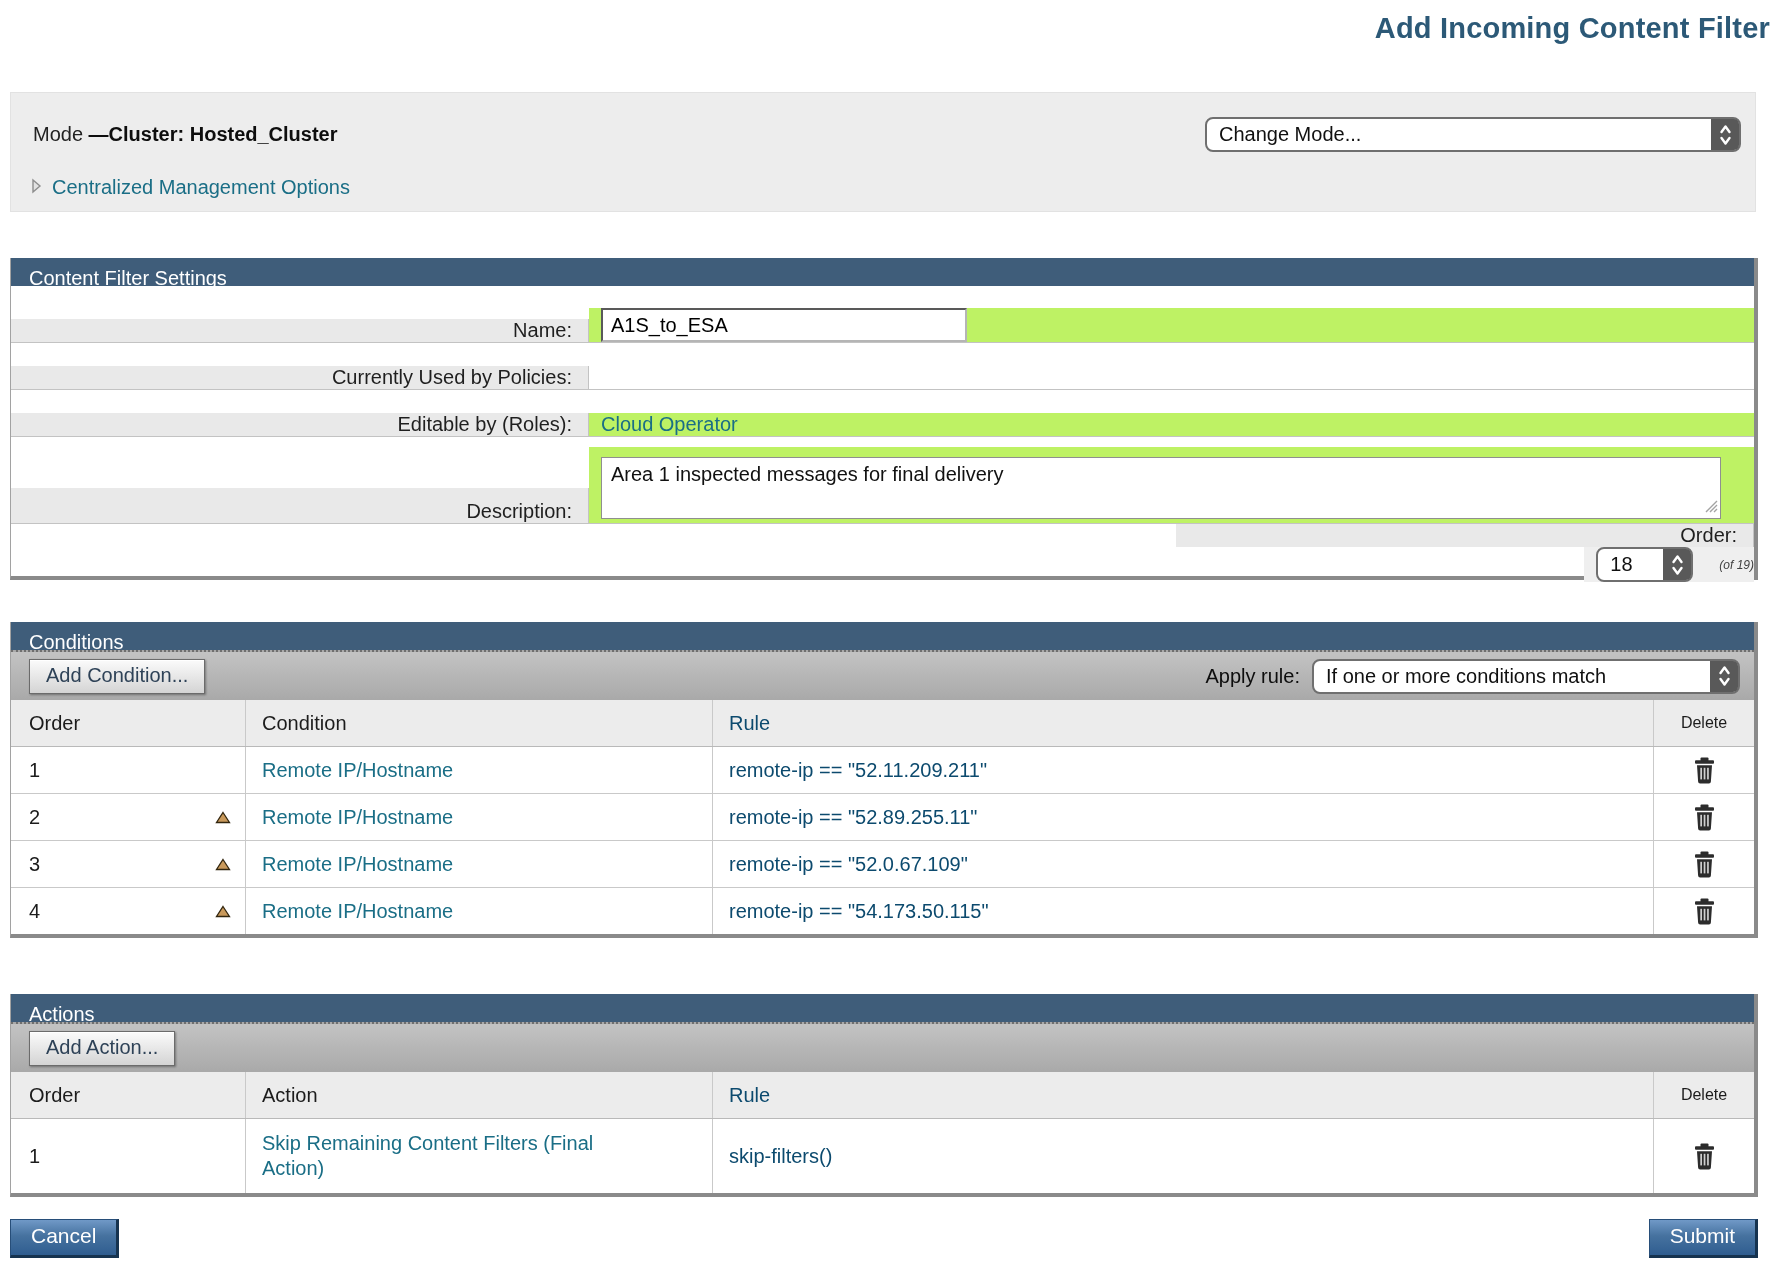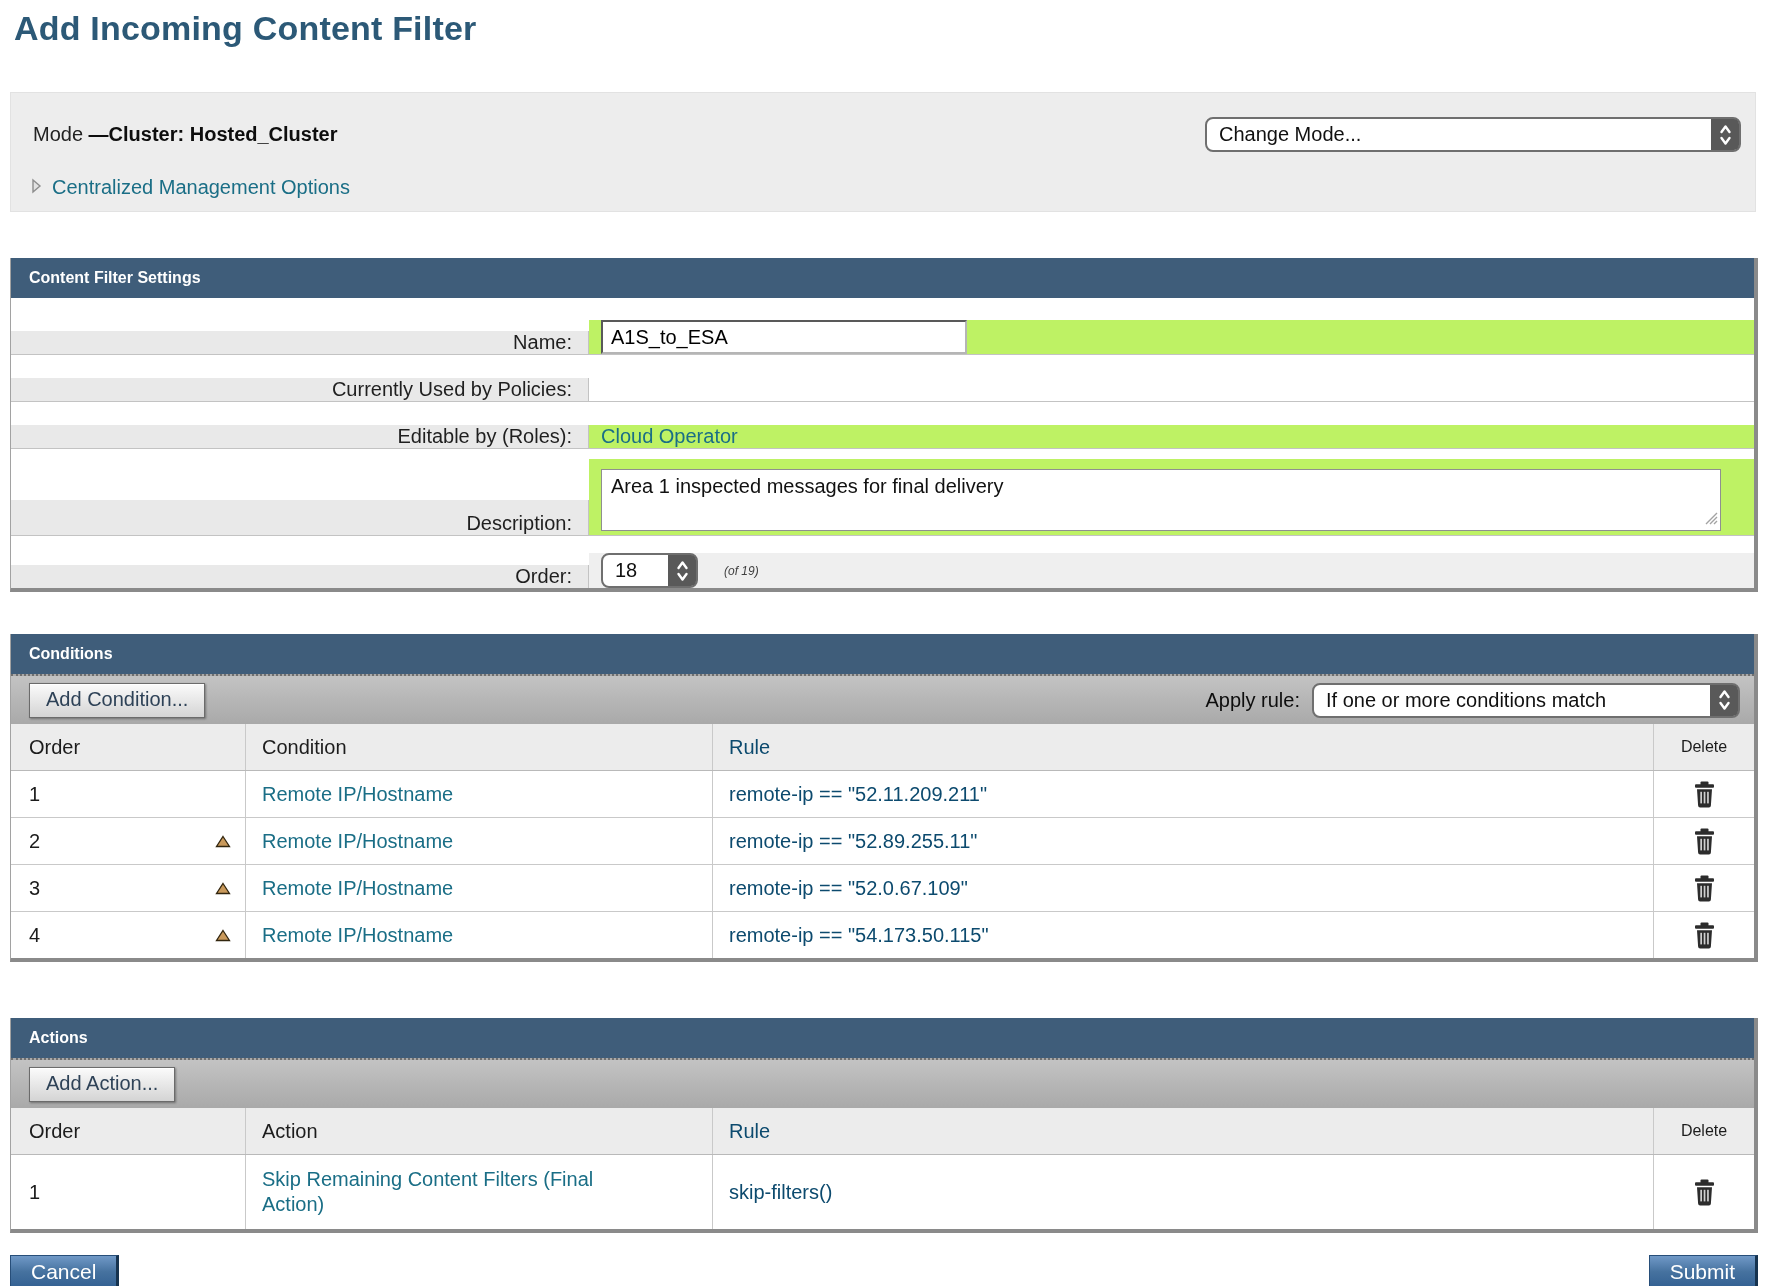--- a/index.html
+++ b/index.html
@@ -1,46 +1,46 @@
 <!DOCTYPE html>
 <html><head>
 <meta charset="utf-8">
 <style>
   html,body{margin:0;padding:0;background:#fff;}
   body{width:1770px;height:1286px;font-family:"Liberation Sans",sans-serif;color:#1c1c1c;position:relative;overflow:hidden;}
   .page{width:1770px;}
 
-  h1.page-title{margin:8px 0 0 14px;font-size:34px;line-height:40px;font-weight:bold;color:#2c5977;letter-spacing:.2px;}
+  h1.page-title{margin:8px 0 0 14px;font-size:29px;line-height:40px;font-weight:bold;color:#2c5977;letter-spacing:.2px;text-align:right;}
 
   
   .mode-box{margin:44px 0 0 10px;width:1746px;height:120px;background:#ededed;border:1px solid #e2e2e2;box-sizing:border-box;}
   .mode-row{display:flex;justify-content:space-between;align-items:center;padding:24px 14px 0 22px;}
   .mode-text{font-size:20px;color:#222;}
   .mode-text b{color:#0d0d0d;}
   .cmo-row{display:flex;align-items:center;gap:10px;padding:24px 0 0 20px;}
   a.link{color:#1a6e86;text-decoration:none;font-size:20px;cursor:pointer;}
 
   
   .sel{display:inline-flex;align-items:stretch;background:#fff;border:2px solid #6f6f6f;border-radius:8px;height:35px;box-sizing:border-box;cursor:pointer;}
   .sel-txt{display:flex;align-items:center;padding:0 12px;font-size:20px;color:#101010;white-space:nowrap;flex:1;overflow:hidden;}
   .sel-step{width:28px;background:#595959;border-radius:0 5px 5px 0;display:flex;align-items:center;justify-content:center;flex:none;}
   .sel.change-mode{width:536px;}
   .sel.apply-rule{width:428px;}
   .sel.order-sel{width:97px;}
 
   
   .panel{margin:0 0 0 10px;width:1748px;box-sizing:border-box;border-left:1px solid #a2a2a2;border-right:4px solid #8a8a8a;border-bottom:4px solid #8a8a8a;background:#fff;}
-  .panel-h{height:40px;line-height:40px;background:#3f5d7a;color:#fff;font-size:16px;font-weight:bold;padding-left:18px;}
+  .panel-h{height:28px;line-height:40px;background:#3f5d7a;color:#fff;font-size:20px;font-weight:normal;padding-left:18px;}
   .panel.settings{margin-top:46px;}
   .panel.conditions{margin-top:42px;}
   .panel.actions{margin-top:56px;}
 
   
   .form-row{display:flex;border-bottom:1px solid #c3c3c3;align-items:flex-end;}
-  .form-row:last-child{border-bottom:none;}
+  .form-row:last-child{border-bottom:none;flex-direction:column;}
   .f-label{width:578px;flex:none;background:#e9e9e9;display:flex;align-items:center;justify-content:flex-end;padding-right:16px;border-right:1px solid #c3c3c3;font-size:20px;color:#1f1f1f;box-sizing:border-box;}
   .f-value{flex:1;display:flex;align-items:center;padding-left:12px;background:#bef264;}
   .f-value.shaded{background:#efefef;}
   .row-name{height:56px;}
   .row-policies{height:46px;}
   .row-editable{height:46px;}
   .row-desc{height:86px;}
   .row-desc .f-value{align-items:flex-start;padding-top:10px;}
   .row-order{height:52px;}
   .name-input{width:366px;height:34px;box-sizing:border-box;font-family:"Liberation Sans",sans-serif;font-size:20px;padding:2px 8px;border:2px solid;border-color:#595959 #b5b5b5 #b5b5b5 #595959;background:#fff;outline:none;}

